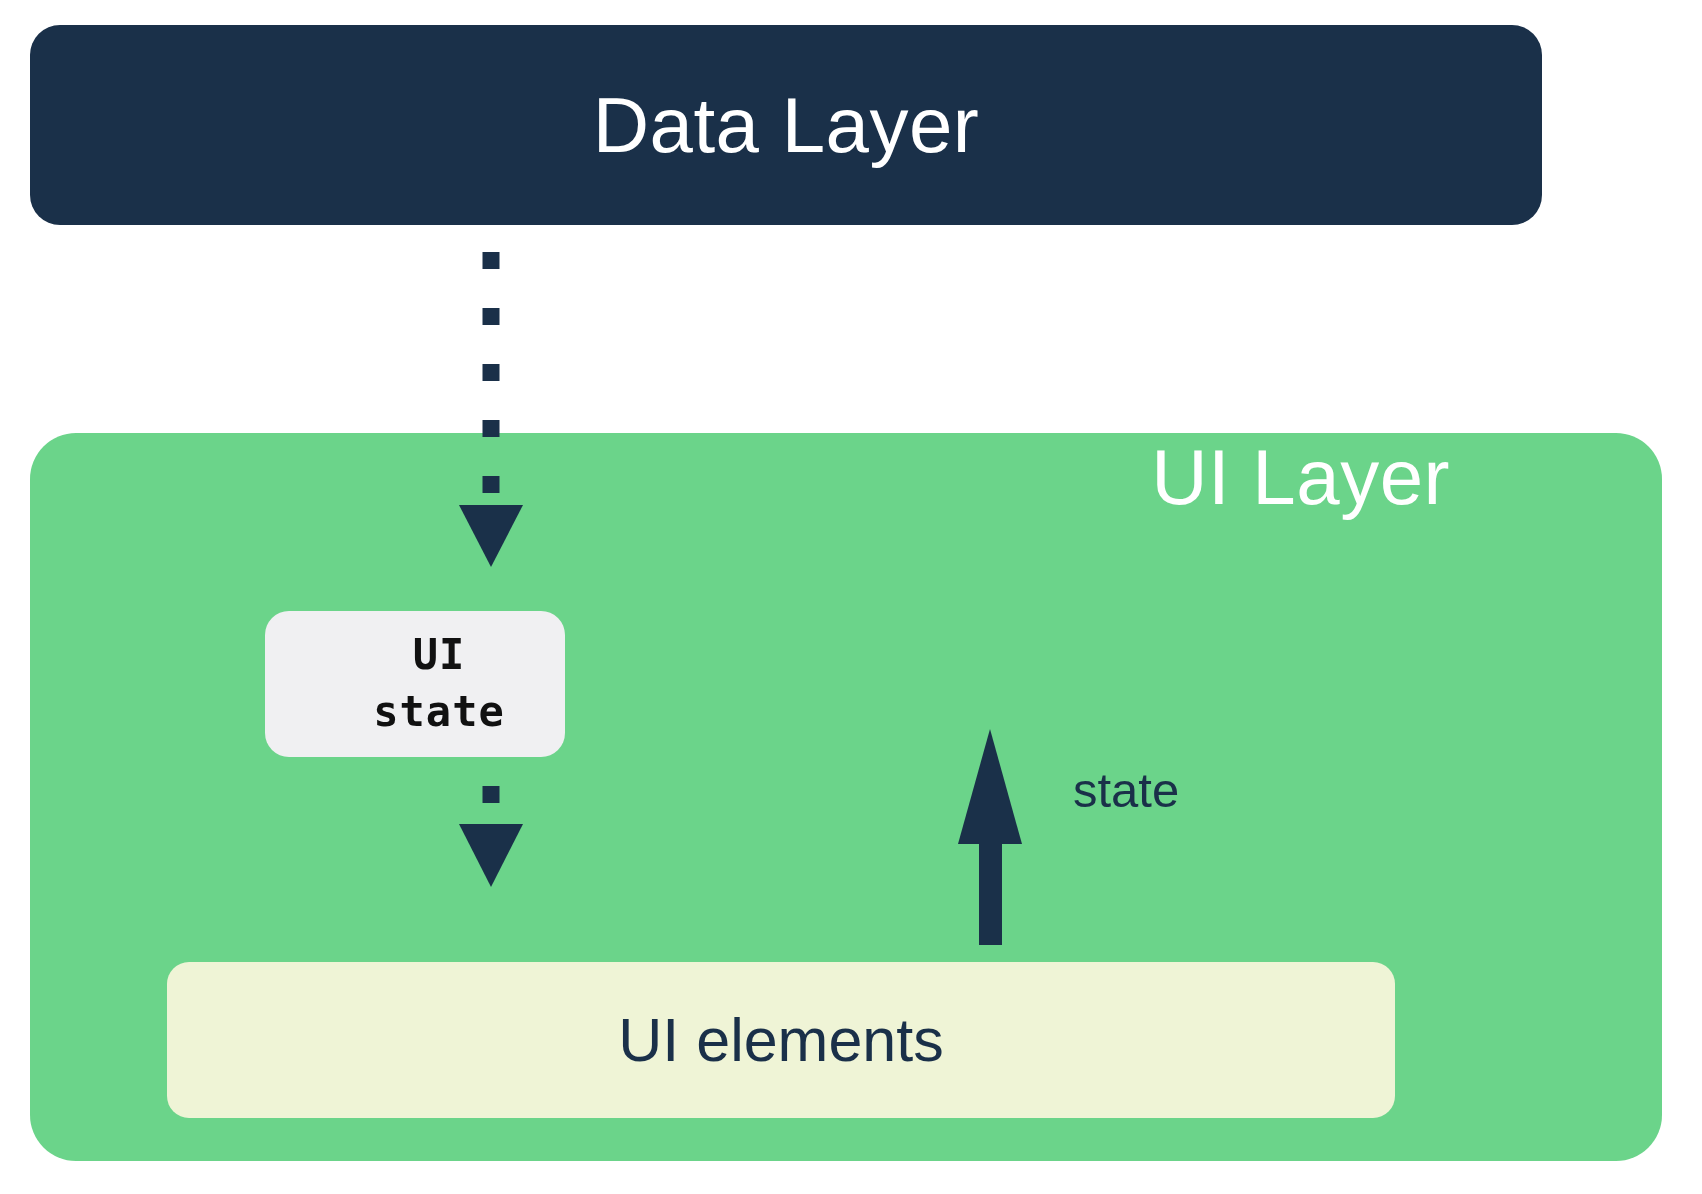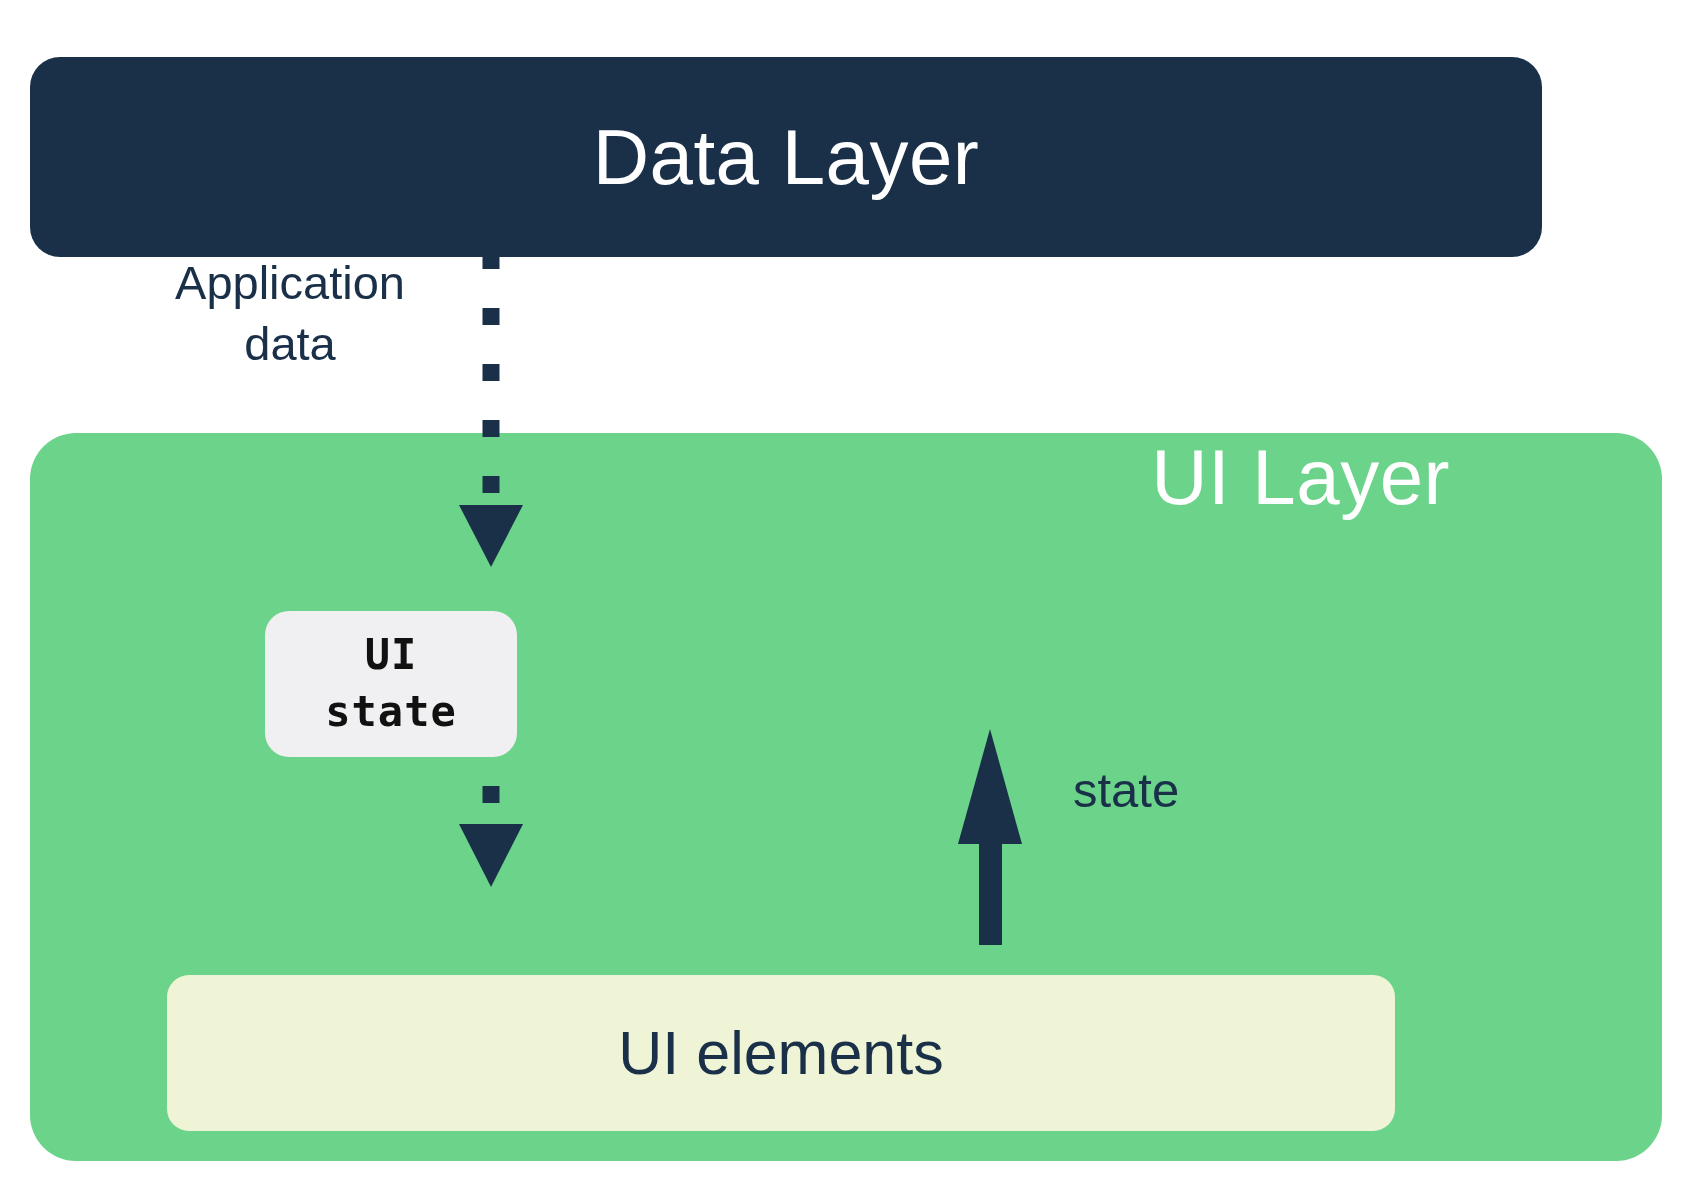--- a/index.html
+++ b/index.html
@@ -23,21 +23,20 @@
     position: absolute;
     left: 30px;
     top: 25px;
     width: 1512px;
     height: 200px;
     background: #1a3049;
     border-radius: 30px;
     display: flex;
     align-items: center;
     justify-content: center;
-    margin-top: 32px;
   }
   .data-layer-label {
     color: #ffffff;
     font-size: 78px;
     font-weight: 400;
     letter-spacing: 0.5px;
     line-height: 1;
   }
 
   
@@ -100,20 +99,21 @@
     left: 265px;
     top: 611px;
     width: 252px;
     height: 146px;
     background: #f0f0f2;
     border-radius: 24px;
     display: flex;
     flex-direction: column;
     align-items: center;
     justify-content: center;
+    padding-left: 48px;
   }
   .ui-state-line {
     color: #111111;
     font-family: "DejaVu Sans Mono", "Liberation Mono", monospace;
     font-size: 42px;
     font-weight: 700;
     line-height: 1.35;
     letter-spacing: 1px;
   }
 
@@ -122,21 +122,20 @@
     position: absolute;
     left: 167px;
     top: 962px;
     width: 1228px;
     height: 156px;
     background: #eff4d6;
     border-radius: 22px;
     display: flex;
     align-items: center;
     justify-content: center;
-    margin-top: 13px;
   }
   .ui-elements-label {
     color: #1a3049;
     font-size: 61px;
     font-weight: 400;
     line-height: 1;
   }
 
   
   .arrows {
@@ -161,24 +160,20 @@
 </style>
 </head>
 <body>
 
 <div id="canvas">
 
   <div class="data-layer">
     <div class="data-layer-label">Data Layer</div>
   </div>
 
-  <div class="app-data-label">
-    <div>Application</div>
-    <div>data</div>
-  </div>
 
   <div class="ui-layer"></div>
   <div class="ui-layer-label">UI Layer</div>
 
 
   <svg class="arrows" viewBox="0 0 1702 1194" width="1702" height="1194">
 
     <g>
       <line x1="491" y1="252" x2="491" y2="508" stroke="#1a3049" stroke-width="17" stroke-dasharray="17 39" stroke-linecap="butt"></line>
       <polygon points="459,505 523,505 491,567" fill="#1a3049"></polygon>

